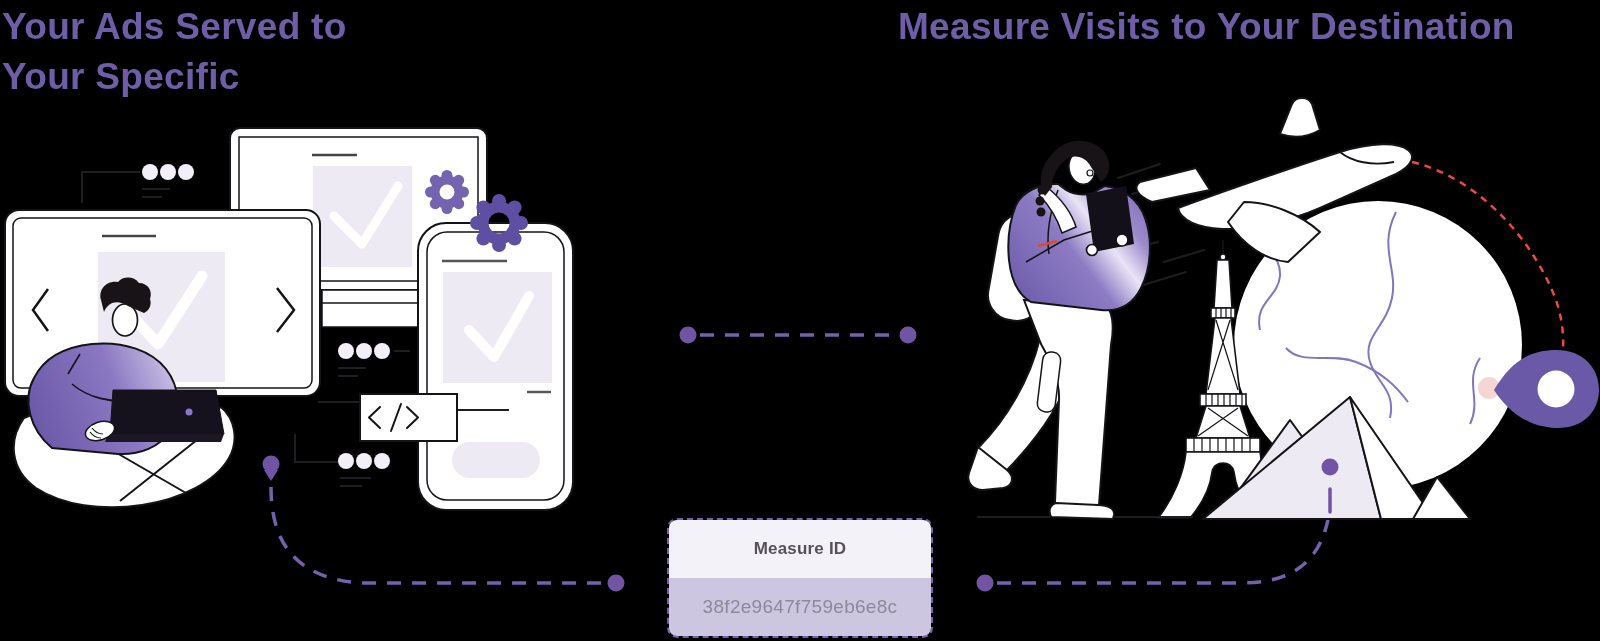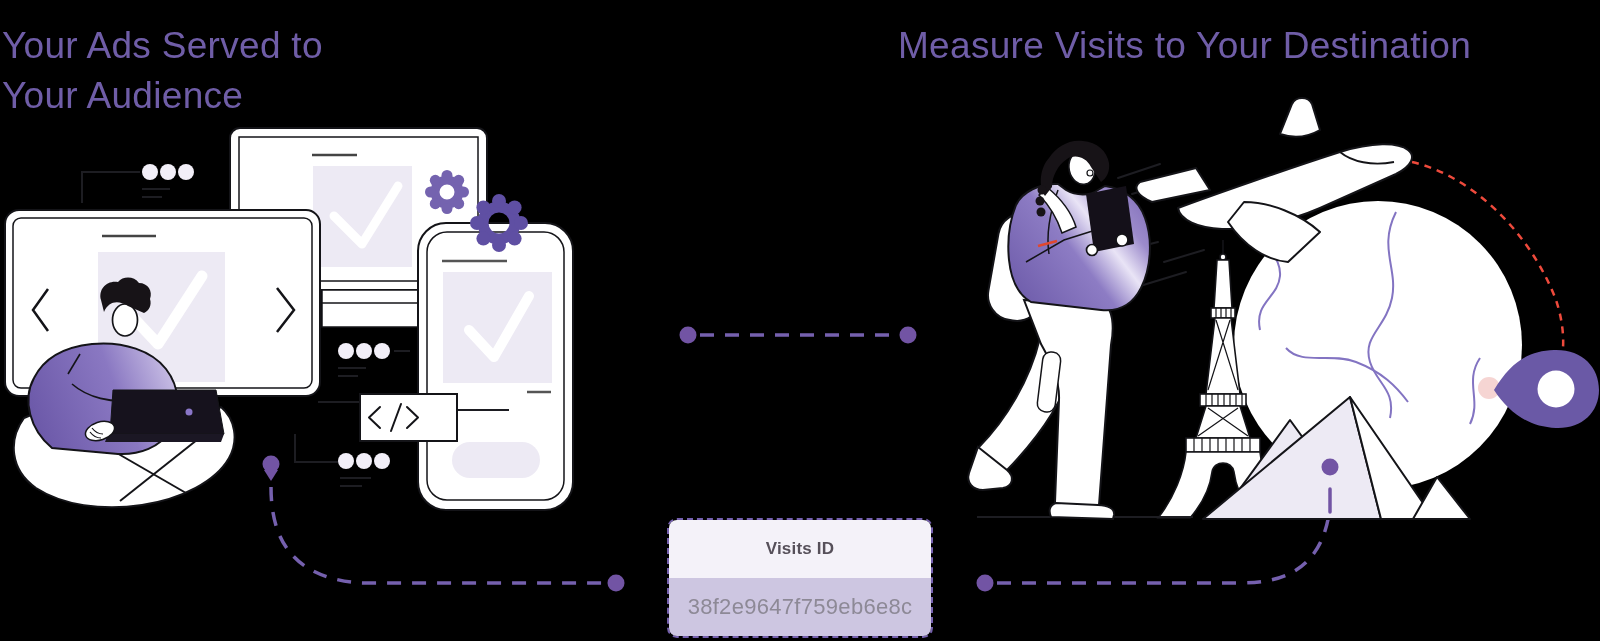--- a/index.html
+++ b/index.html
@@ -22,25 +22,24 @@
     background:var(--background);
     font-family:"Liberation Sans","DejaVu Sans",sans-serif;
     position:relative;
   }
   .stage{position:absolute;inset:0;width:1600px;height:641px;}
   svg.scene{position:absolute;left:0;top:0;width:1600px;height:641px;display:block;}
   .heading{
     position:absolute;
     color:var(--heading);
     font-size:37px;
-    font-weight:400;
+    font-weight:700;
     letter-spacing:.3px;
     line-height:50px;
     white-space:nowrap;
-    margin-top:19px;
   }
   .heading-left{left:2px;top:2px;}
   .heading-right{left:898px;top:2px;}
   .device-card{
     position:absolute;
     left:667px;top:518px;
     width:266px;height:120px;
     border:2px dashed var(--connector);
     border-radius:10px;
     overflow:hidden;
@@ -51,21 +50,21 @@
     background:var(--card-header-bg);
     display:flex;align-items:center;justify-content:center;
     color:var(--card-label-text);
     font-size:17px;font-weight:bold;letter-spacing:.2px;
   }
   .device-card .card-body{
     flex:1;
     background:var(--card-body-bg);
     display:flex;align-items:center;justify-content:center;
     color:var(--card-value-text);
-    font-size:22px;letter-spacing:.3px;
+    font-size:19px;letter-spacing:.3px;
   }
 </style>
 </head>
 <body>
 
 <div class="stage">
 
 <svg class="scene" viewBox="0 0 1600 641">
   <defs>
     <linearGradient id="sweaterGrad" x1="30" y1="420" x2="185" y2="360" gradientUnits="userSpaceOnUse">
@@ -310,24 +309,24 @@
 
       <polygon points="1086,194 1126,186 1134,244 1094,252" fill="#141019"></polygon>
       <circle cx="1122" cy="240" r="6" fill="#fff" stroke="#141418" stroke-width="1.7"></circle>
       <circle cx="1092" cy="250" r="5.5" fill="#fff" stroke="#141418" stroke-width="1.7"></circle>
     </g>
   </g>
 </svg>
 
 <div class="heading heading-left">
   <div>Your Ads Served to</div>
-  <div>Your Audience</div>
+  <div>Your Specific</div>
 </div>
 <div class="heading heading-right">
   <div>Measure Visits to Your Destination</div>
 </div>
 
 <div class="device-card">
-  <div class="card-header">Visits ID</div>
+  <div class="card-header">Measure ID</div>
   <div class="card-body">38f2e9647f759eb6e8c</div>
 </div>
 
 </div>
 
 </body></html>

